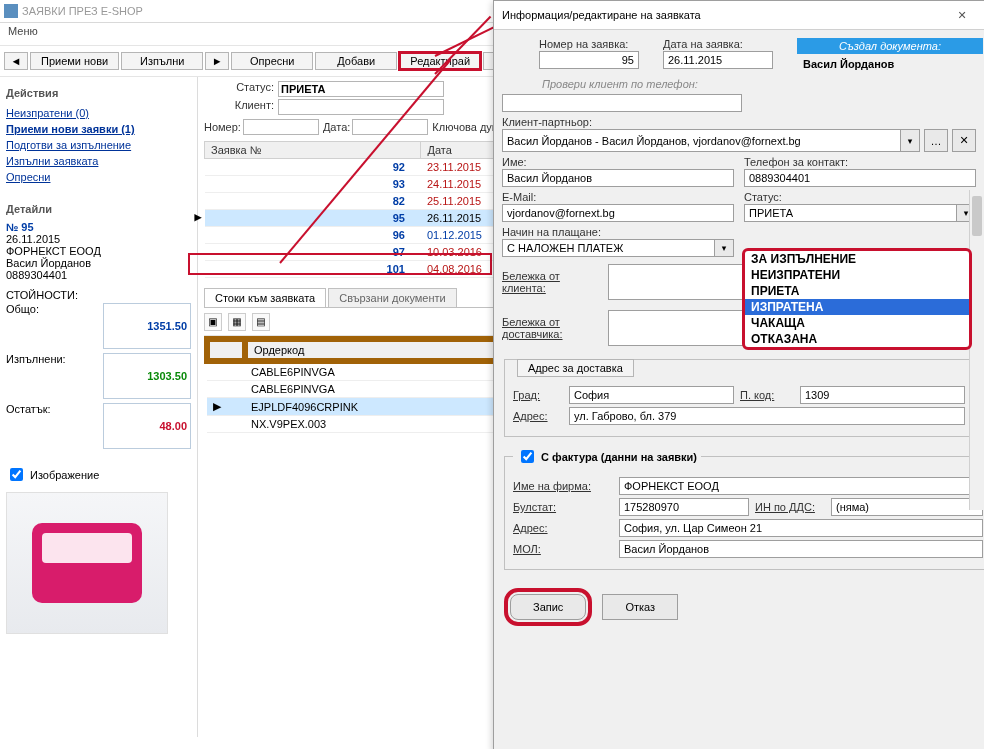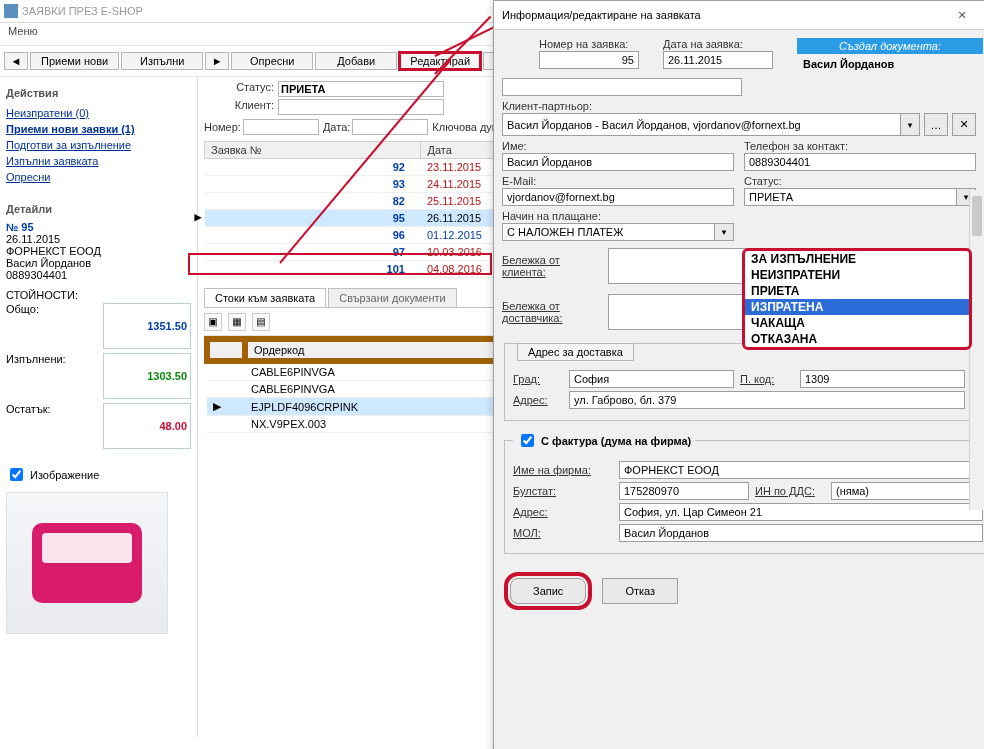--- a/index.html
+++ b/index.html
@@ -281,20 +281,21 @@
       </div>
       <div class="fld" style="width:110px">
         <label>Дата на заявка:</label>
         <input class="tx" value="26.11.2015" style="">
       </div>
       <div style="margin-left:auto">
         <div class="docbadge">Създал документа:</div>
         <div style="font-weight:bold; padding:4px 6px">Васил Йорданов</div>
       </div>
     </div>
+    <div style="color:#888; font-style:italic; margin-left:40px">Провери клиент по телефон:</div>
     <input class="tx" style="width: 230px;">
 
     <div class="fld">
       <label>Клиент-партньор:</label>
       <div style="display:flex; gap:4px">
         <div class="combo" style="flex:1">
           <input class="tx" value="Васил Йорданов - Васил Йорданов, vjordanov@fornext.bg" style="">
           <div class="arr">▾</div>
         </div>
         <div class="sqbtn">…</div>
@@ -364,21 +365,21 @@
       </div>
       <div class="formrow">
         <div class="lbl" style="width:50px">Адрес:</div>
         <input class="tx" style="flex: 1 1 0%;" value="ул. Габрово, бл. 379">
       </div>
     </fieldset>
 
     <fieldset class="groupbox">
       <legend class="cb">
           <input type="checkbox" checked="" style="">
-          <span>С фактура (дума на фирма)</span>
+          <span>С фактура (данни на заявки)</span>
         </legend>
       <div class="formrow">
           <div class="lbl">Име на фирма:</div>
           <input class="tx" value="ФОРНЕКСТ ЕООД" style="">
         </div>
       <div class="formrow">
         <div class="lbl">Булстат:</div>
         <input class="tx" style="width: 120px;" value="175280970">
         <div class="lbl" style="width:70px">ИН по ДДС:</div>
         <input class="tx" style="flex: 1 1 0%;" value="(няма)">

